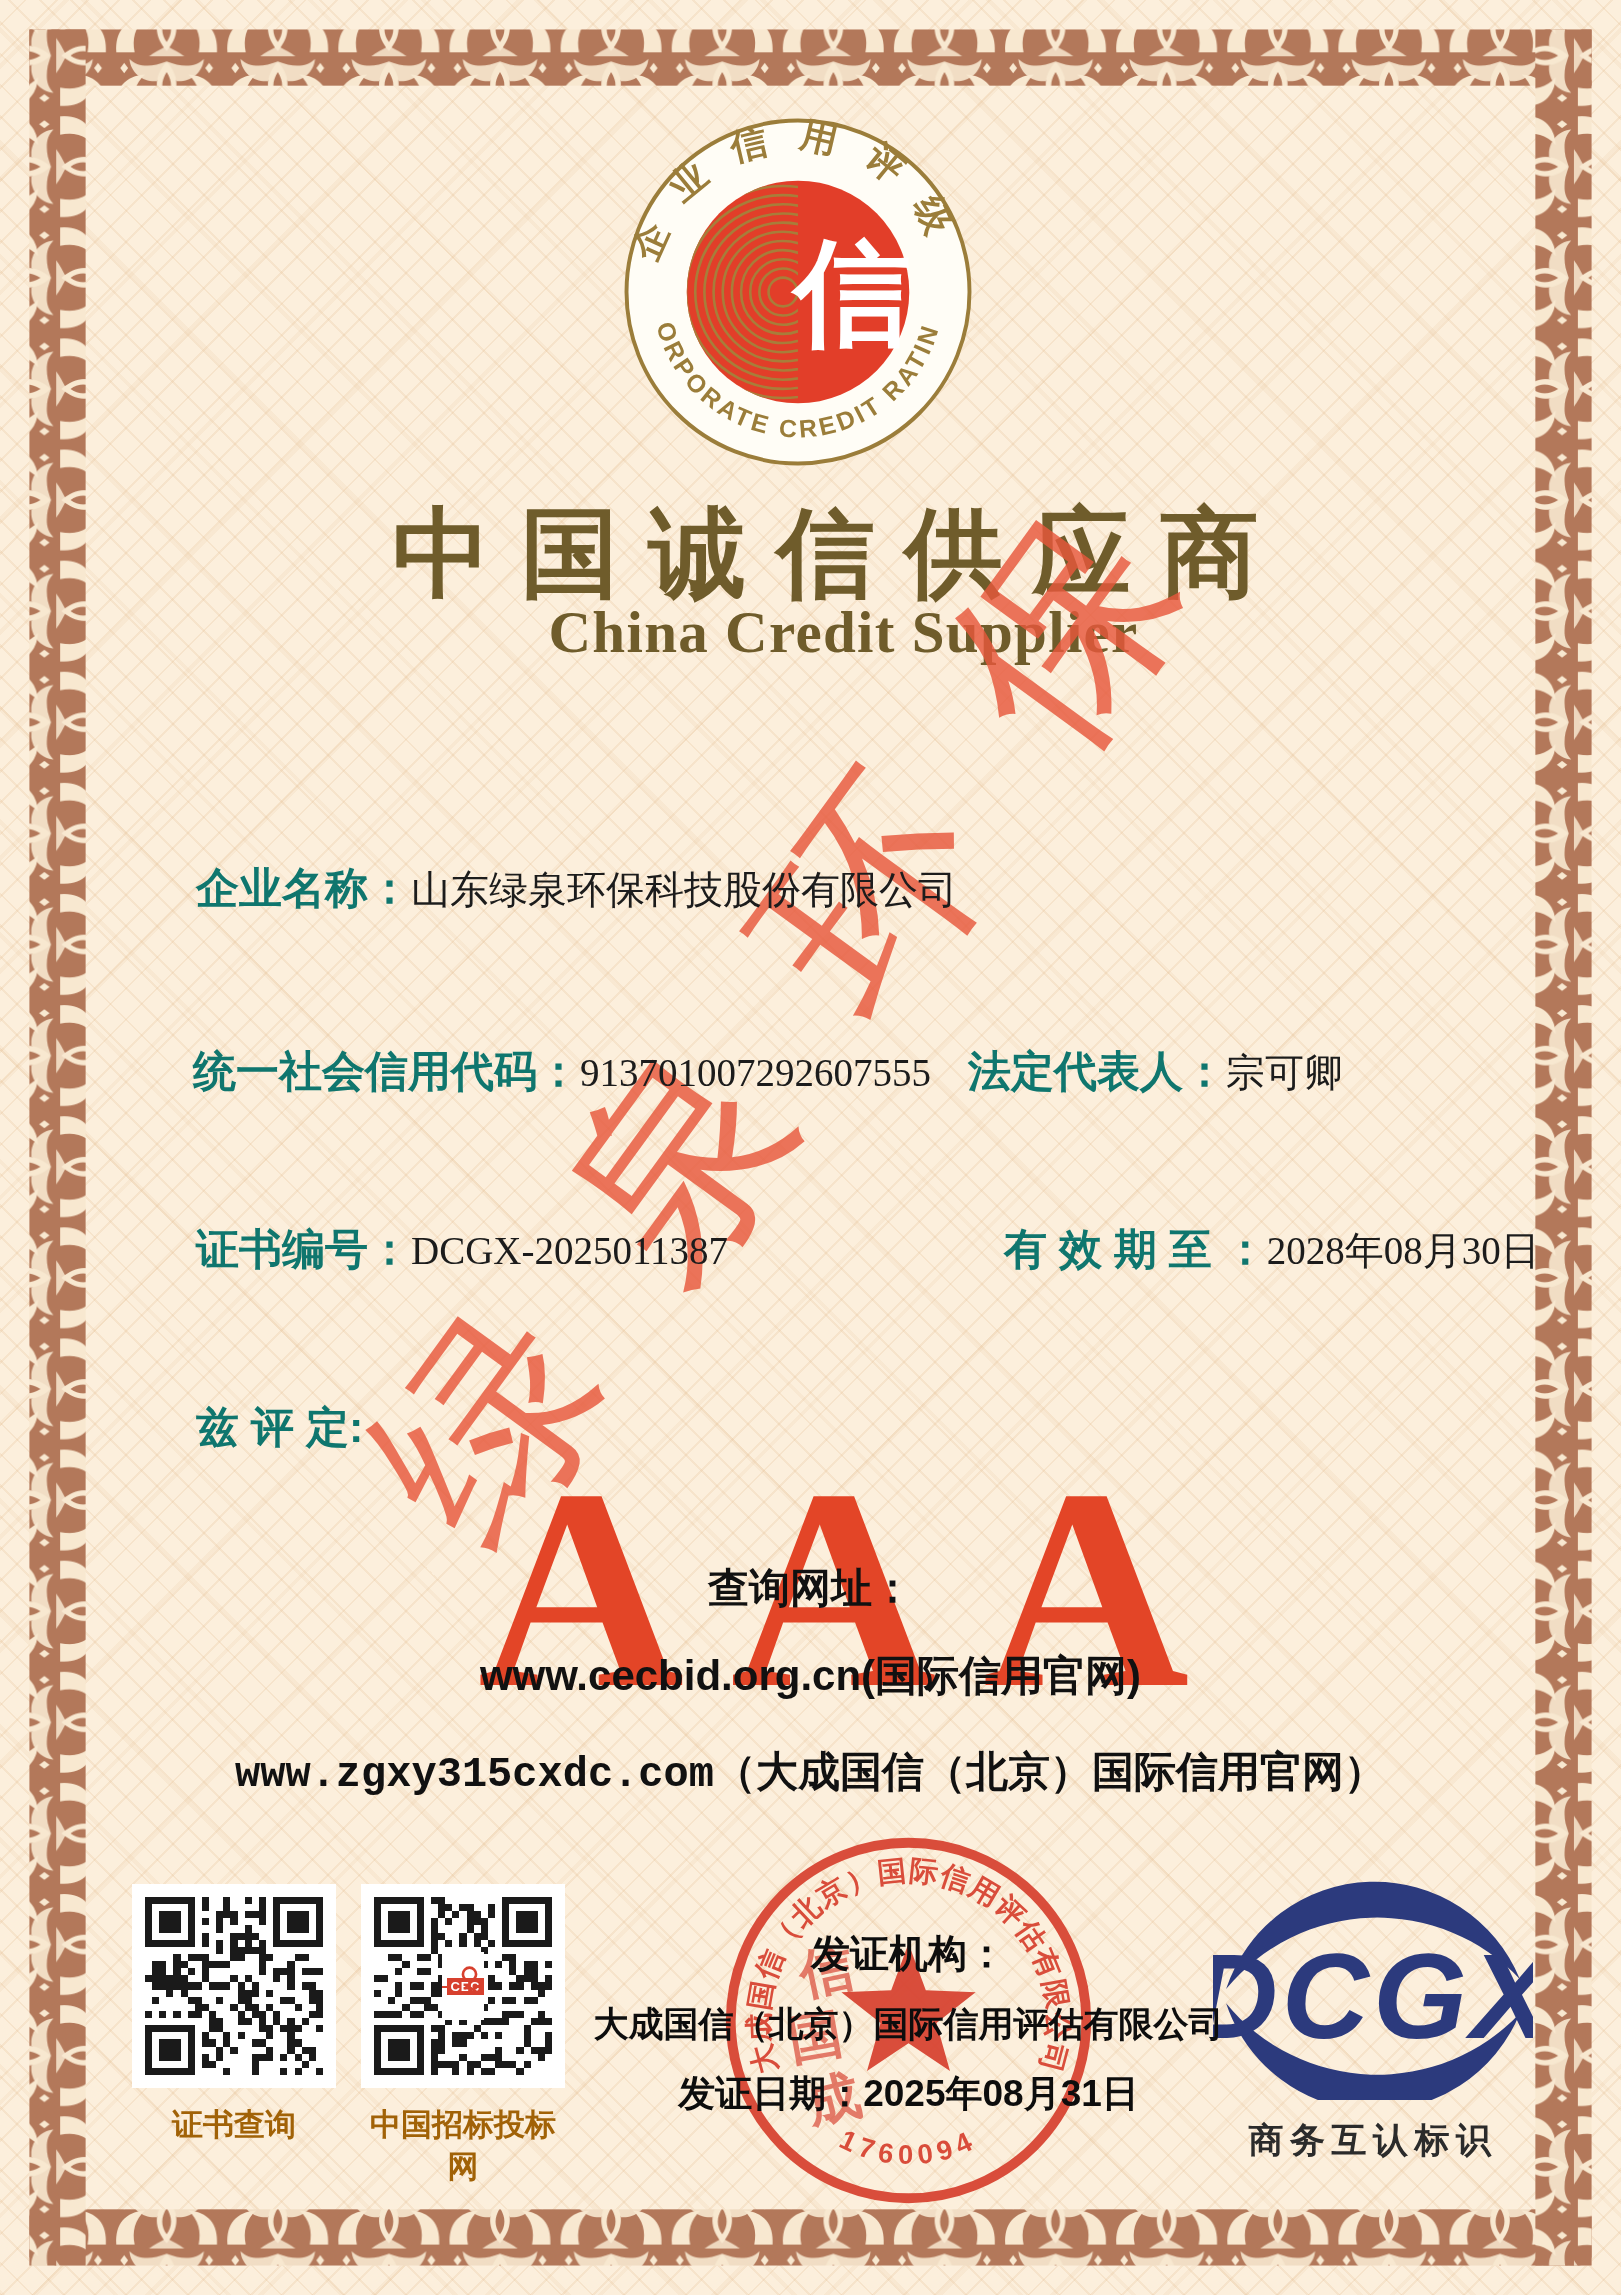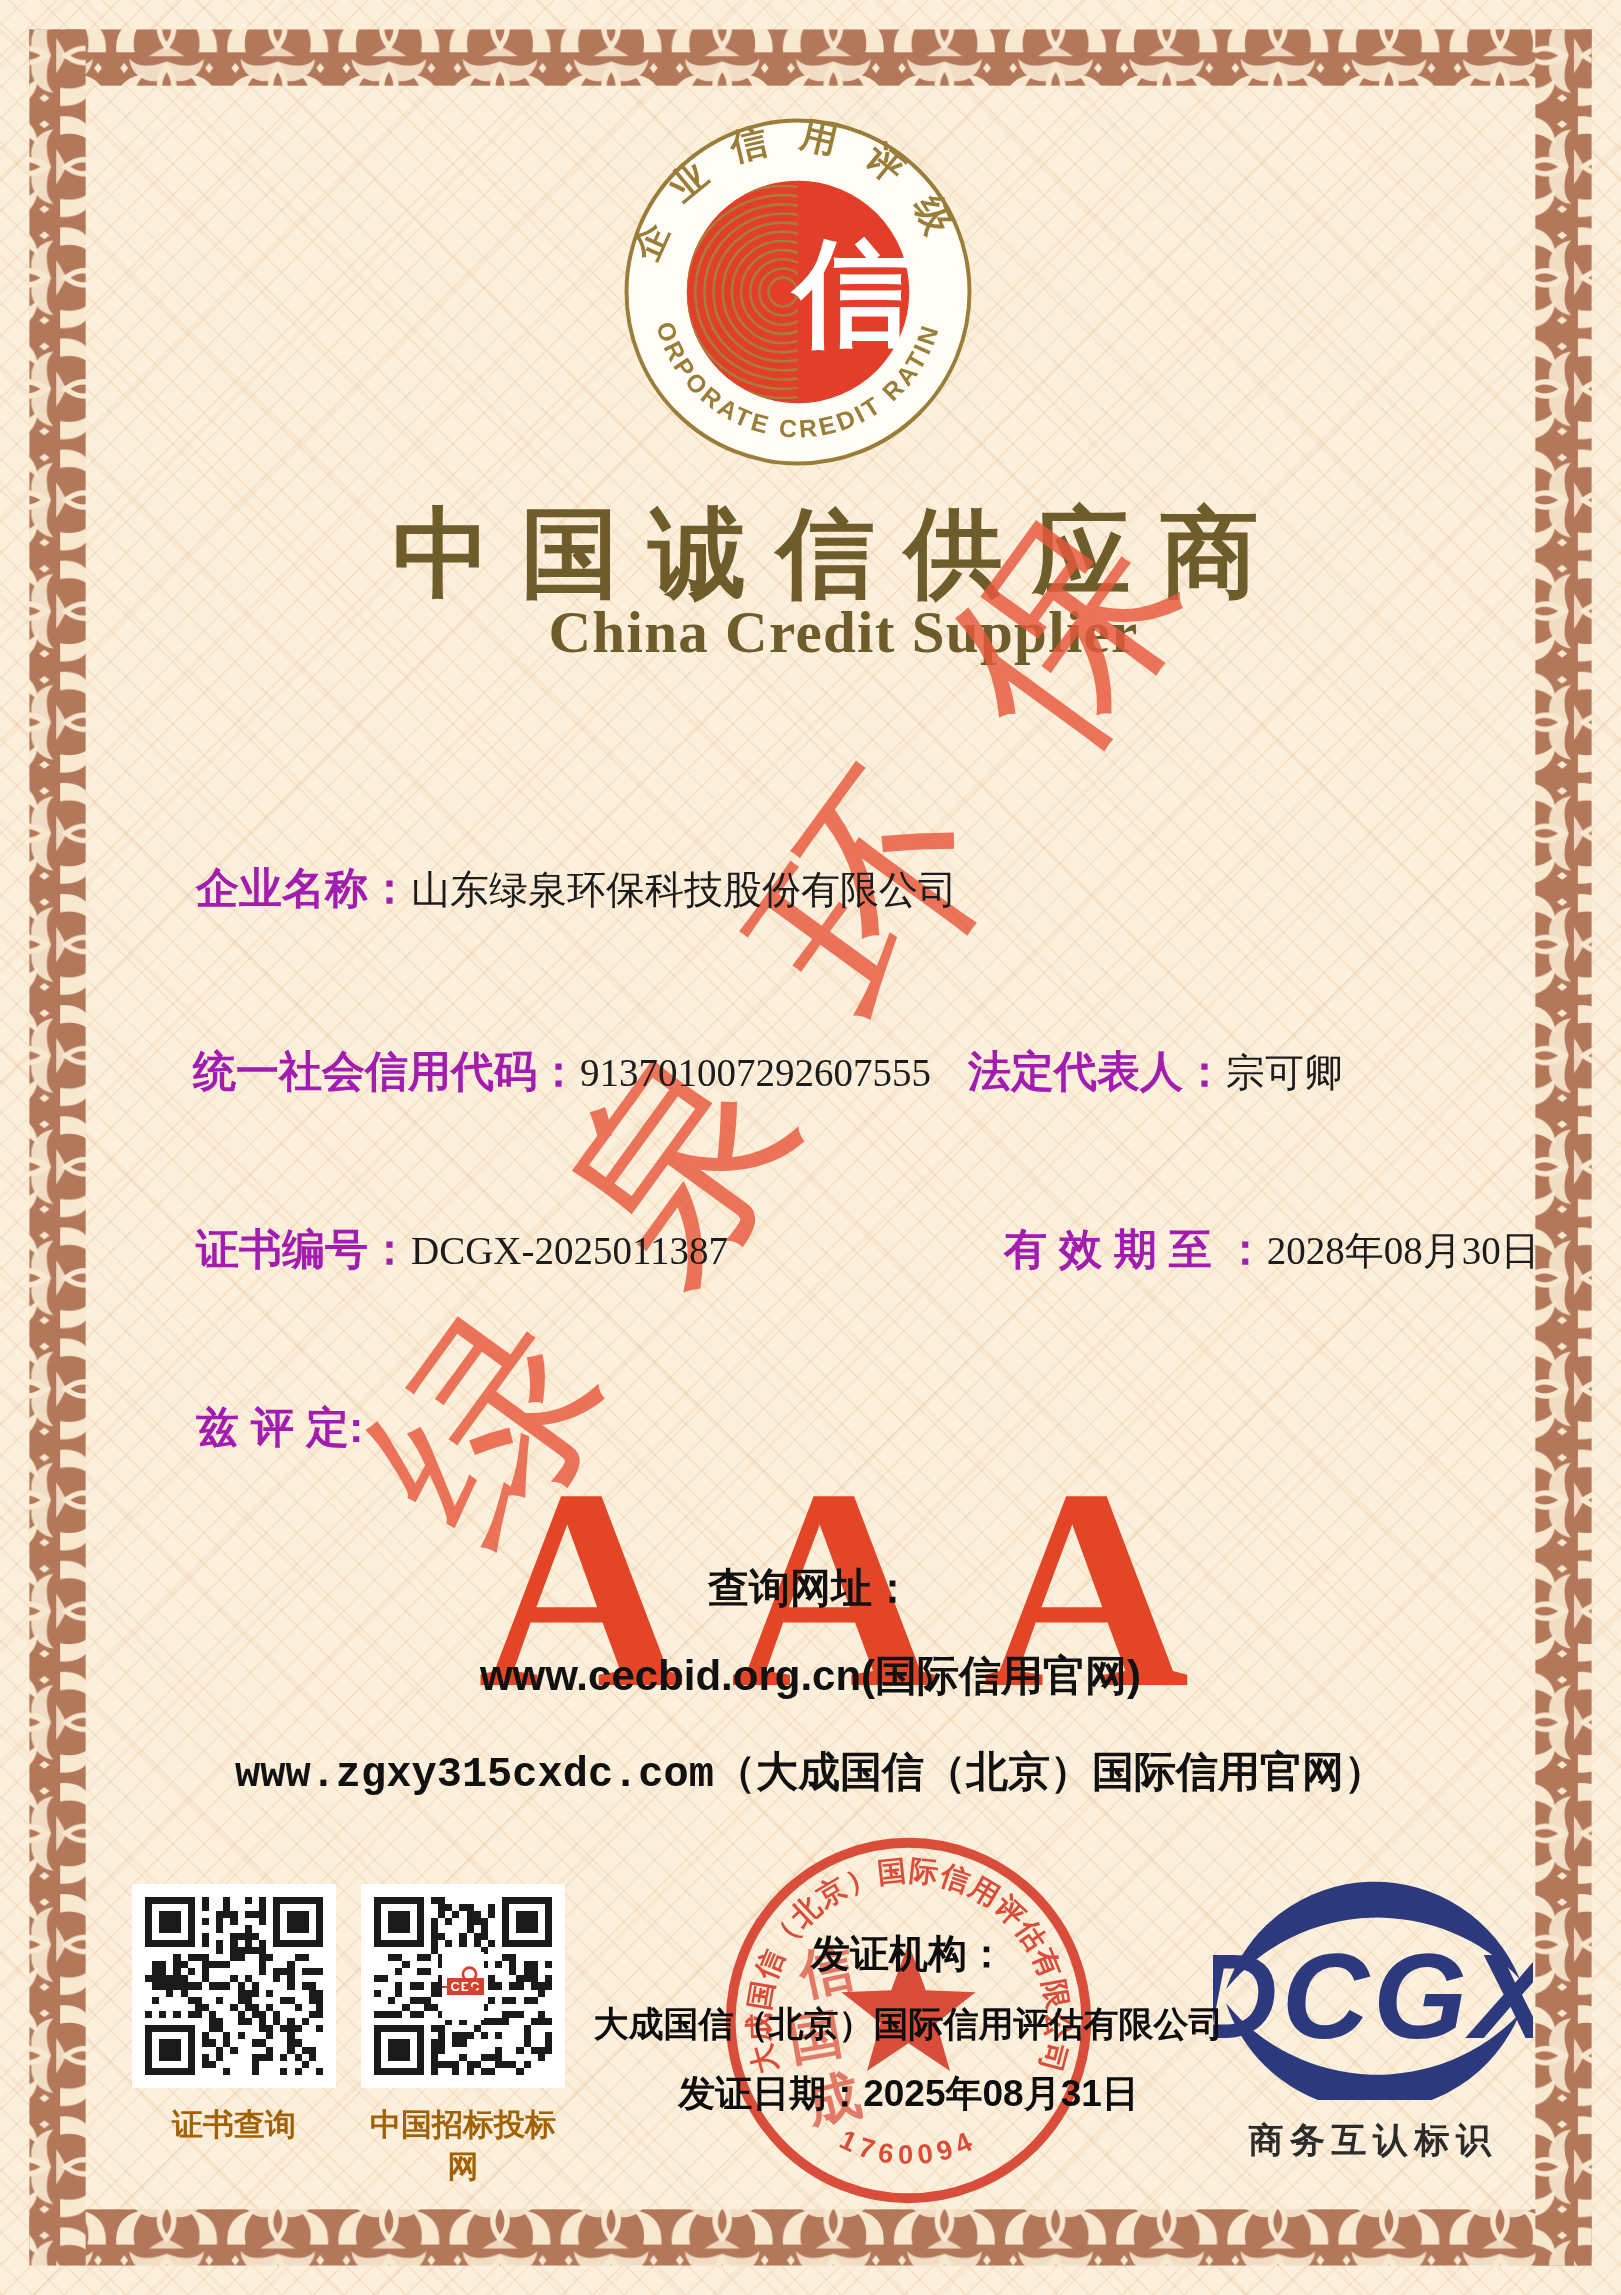--- a/index.html
+++ b/index.html
@@ -16,21 +16,21 @@
   .watermark{position:absolute;left:778px;top:1030px;white-space:nowrap;
     transform:translate(-50%,-50%) rotate(-54deg);
     font-family:"Liberation Serif",serif;font-weight:400;
     font-size:216px;letter-spacing:111px;padding-left:111px;
     color:rgba(231,88,60,.82);z-index:6;}
   .title-cn{top:489px;font-size:98px;font-weight:700;letter-spacing:30px;padding-left:30px;
     color:#6f5c2b;font-family:"Liberation Serif",serif;z-index:4;}
   .title-en{top:598px;font-size:59px;font-weight:700;letter-spacing:1.3px;
     color:#6f5c2b;font-family:"Liberation Serif",serif;z-index:4;padding-left:33px;}
   .fieldrow{z-index:7;white-space:nowrap;}
-  .flabel{font-weight:900;font-size:43px;color:#a21caf;}
+  .flabel{font-weight:900;font-size:43px;color:#0f766e;}
   .fvalue{font-weight:400;font-size:39px;color:#1c1c1c;font-family:"Liberation Serif",serif;}
   .aaa{top:1446px;font-size:286px;line-height:1;font-weight:700;letter-spacing:46px;padding-left:46px;
     color:#e34527;font-family:"Liberation Serif",serif;z-index:5;}
   .qhead{top:1561px;font-size:41px;font-weight:900;color:#111;z-index:5;}
   .qurl{font-size:42px;font-weight:900;color:#111;z-index:5;}
   .qrbox{position:absolute;width:204px;height:204px;background:#ffffff;z-index:5;}
   .qrbox svg{position:absolute;left:13px;top:13px;}
   .qrcaption{position:absolute;width:204px;text-align:center;top:2104px;
     font-size:31px;font-weight:600;color:#a16207;z-index:5;}
   .cecbox{position:absolute;left:81px;top:68px;width:42px;height:68px;background:#fff;

